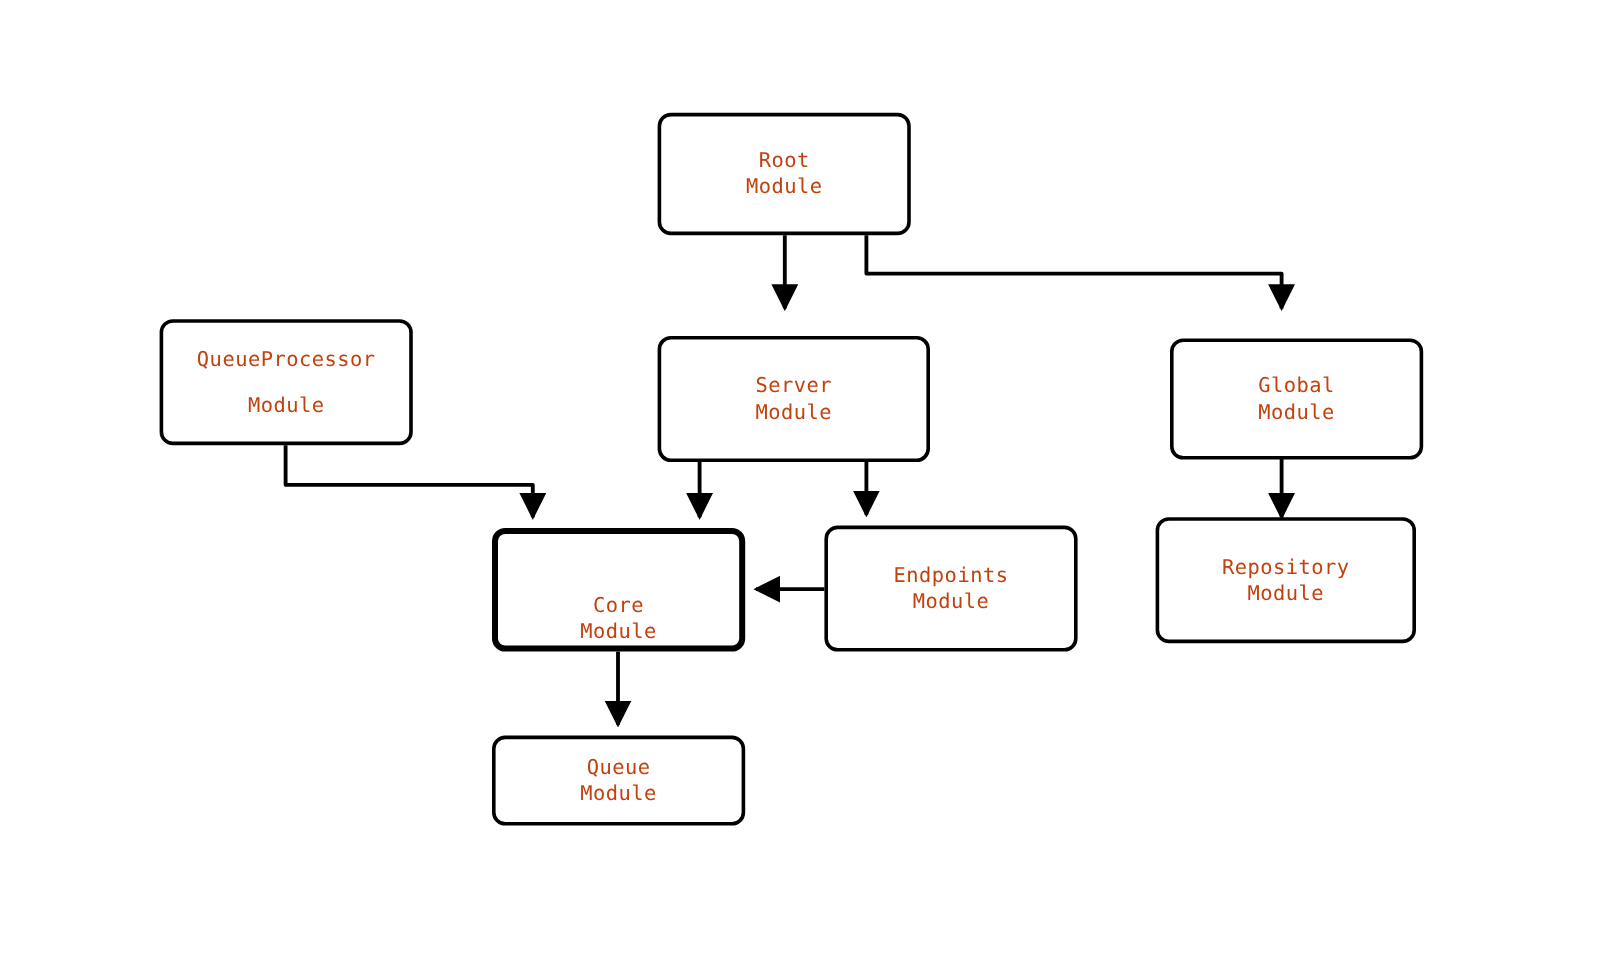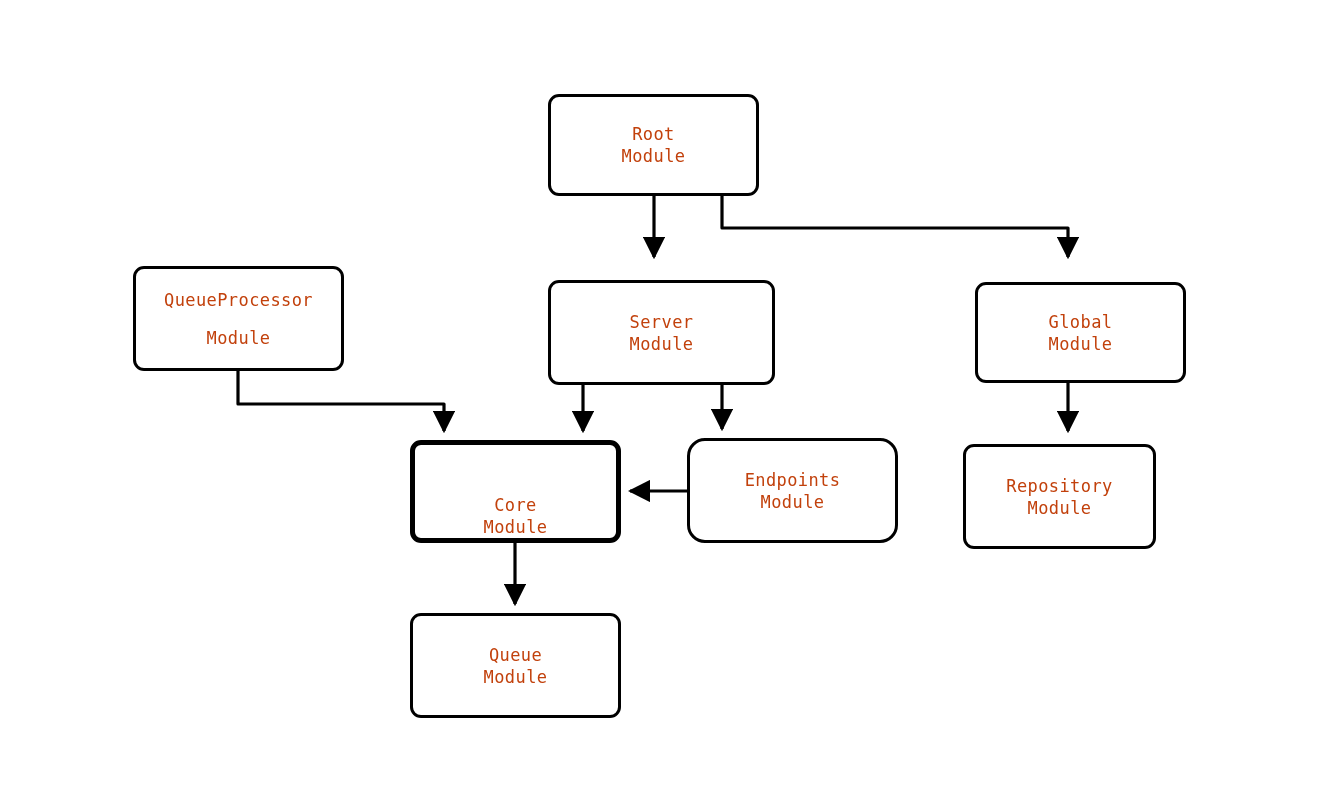--- a/index.html
+++ b/index.html
@@ -93,27 +93,27 @@
         <div class="node-label">Module</div>
       </div>
       <div class="node" style="left: 963px; top: 282px; width: 211px; height: 101px; margin-left: 12px;">
         <div class="node-label">Global</div>
         <div class="node-label">Module</div>
       </div>
       <div class="node emphasis" style="left: 410px; top: 440px; width: 211px; height: 103px; justify-content: flex-end;">
         <div class="node-label">Core</div>
         <div class="node-label">Module</div>
       </div>
-      <div class="node" style="left: 687px; top: 438px; width: 211px; height: 105px; border-radius: 18px;">
+      <div class="node" style="left: 687px; top: 438px; width: 211px; height: 105px;">
         <div class="node-label">Endpoints</div>
         <div class="node-label">Module</div>
       </div>
-      <div class="node" style="left: 963px; top: 444px; width: 193px; height: 105px;">
+      <div class="node" style="left: 963px; top: 431px; width: 217px; height: 105px;">
         <div class="node-label">Repository</div>
         <div class="node-label">Module</div>
       </div>
-      <div class="node" style="left: 410px; top: 613px; width: 211px; height: 105px;">
+      <div class="node" style="left: 410px; top: 613px; width: 211px; height: 75px;">
         <div class="node-label">Queue</div>
         <div class="node-label">Module</div>
       </div>
     </div>
 
 </div>
 
 </body></html>

